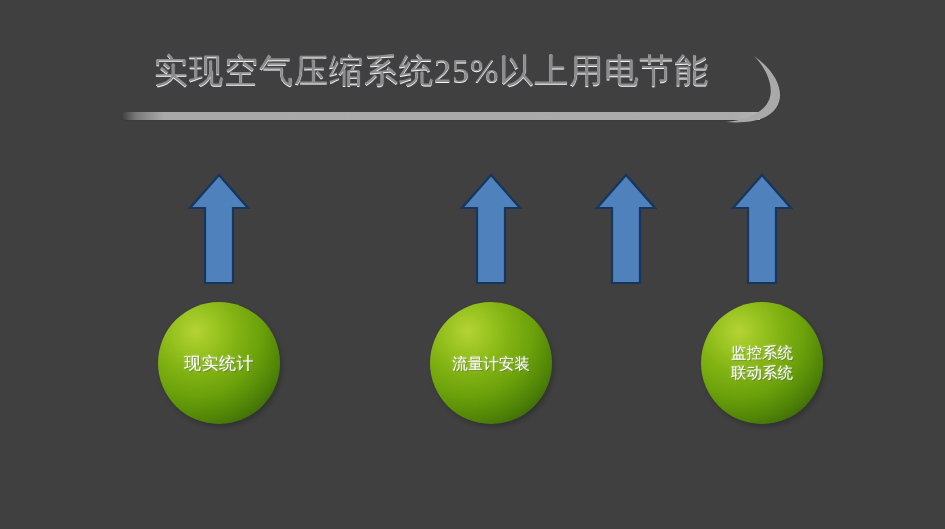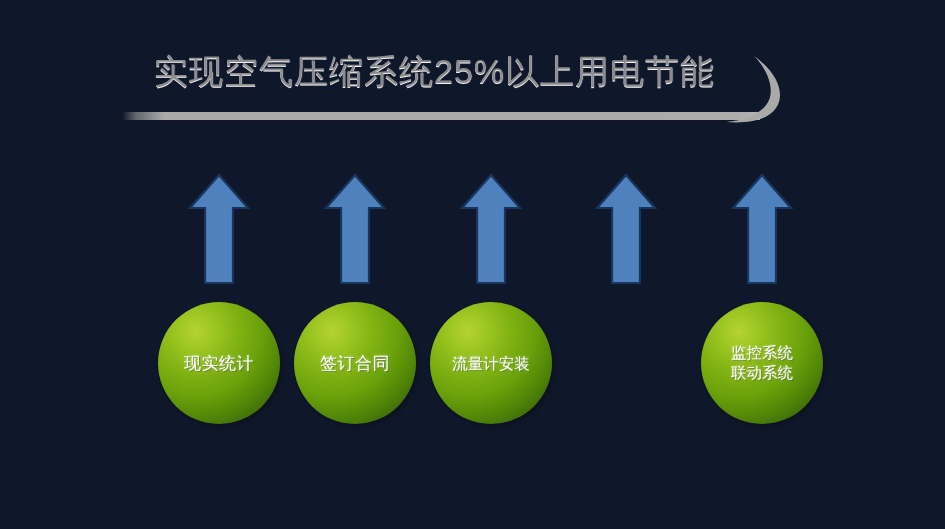--- a/index.html
+++ b/index.html
@@ -4,23 +4,23 @@
 <style>
   html, body {
     margin: 0;
     padding: 0;
     background: #ffffff;
   }
   #slide {
     position: relative;
     width: 945px;
     height: 529px;
-    background: #0f172a;
+    background: #404040;
     overflow: hidden;
-    font-family: Liberation Sans, sans-serif;
+    font-family: Liberation Serif, serif;
   }
 
   
   #title-banner {
     position: absolute;
     left: 118px;
     top: 36px;
     width: 660px;
     height: 90px;
   }
@@ -134,28 +134,20 @@
 
     <div class="step" style="left:127px">
       <svg class="step-arrow" viewBox="0 0 64 114">
         <polygon points="32,3 61,36 46,36 46,111 18,111 18,36 3,36" fill="#4f81bd" stroke="#17365d" stroke-width="2.2" stroke-linejoin="miter"></polygon>
       </svg>
       <div class="step-circle">
         <span class="step-label">现实统计</span>
       </div>
     </div>
 
-    <div class="step" style="left:263px">
-      <svg class="step-arrow" viewBox="0 0 64 114">
-        <polygon points="32,3 61,36 46,36 46,111 18,111 18,36 3,36" fill="#4f81bd" stroke="#17365d" stroke-width="2.2" stroke-linejoin="miter"></polygon>
-      </svg>
-      <div class="step-circle">
-        <span class="step-label">签订合同</span>
-      </div>
-    </div>
 
     <div class="step" style="left:399px">
       <svg class="step-arrow" viewBox="0 0 64 114">
         <polygon points="32,3 61,36 46,36 46,111 18,111 18,36 3,36" fill="#4f81bd" stroke="#17365d" stroke-width="2.2" stroke-linejoin="miter"></polygon>
       </svg>
       <div class="step-circle">
         <span class="step-label small">流量计安装</span>
       </div>
     </div>
 

